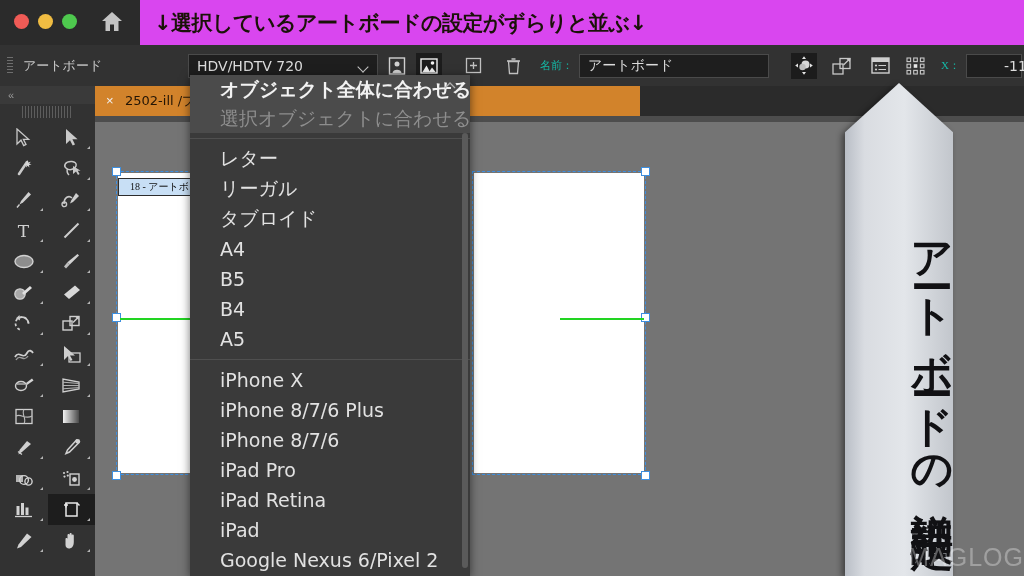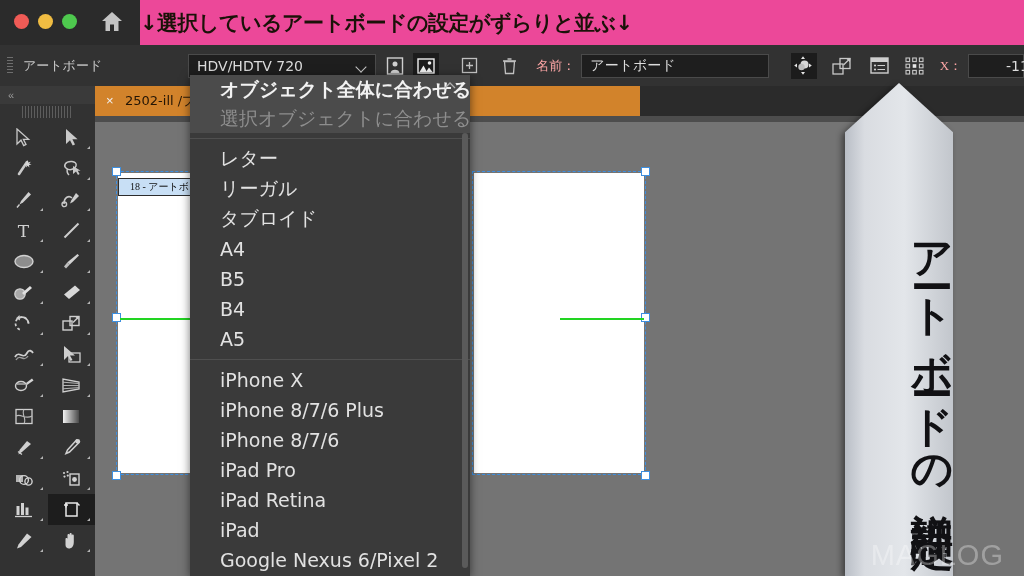--- a/index.html
+++ b/index.html
@@ -24,22 +24,23 @@
   }
   .traffic{ position:absolute; top:14px; width:15px; height:15px; border-radius:50%; }
   .traffic.red{ left:14px; background:#f05b56; }
   .traffic.yellow{ left:38px; background:#f0bc42; }
   .traffic.green{ left:62px; background:#4ec94e; }
   #home-icon{ position:absolute; left:101px; top:11px; width:22px; height:21px; }
 
   
   #banner{
     position:absolute; left:140px; top:0; right:0; height:45px;
-    background:#ec4899;
+    background:#d946ef;
     display:flex; align-items:center;
+    padding-left:14px;
     overflow:hidden;
   }
   #banner-text{
     color:#1a1208;
     font-size:21px;
     font-weight:bold;
     letter-spacing:-0.5px;
     white-space:nowrap;
     font-family:"DejaVu Sans","Liberation Sans",sans-serif;
   }
@@ -90,21 +91,21 @@
   }
 
   .icon-btn{
     width:26px; height:26px; margin-left:6px;
     display:flex; align-items:center; justify-content:center;
     position:relative;
   }
   .icon-btn.active{ background:#1c1c1c; }
 
   .lbl{
-    color:#fca5a5; font-size:13px; margin-left:14px;
+    color:#14b8a6; font-size:11px; margin-left:14px;
     font-family:Liberation Serif, serif;
     white-space:nowrap;
   }
   .txtfield{
     height:24px; background:#1e1e1e; border:1px solid #4a4a4a;
     display:flex; align-items:center; padding:0 8px; margin-left:6px;
     color:#dcdcdc; font-size:14px;
     font-family:"DejaVu Sans","Liberation Sans",sans-serif;
   }
   #name-field{ width:190px; }
@@ -242,23 +243,23 @@
     writing-mode:vertical-rl;
     font-size:42px; font-weight:bold;
     color:#111114;
     letter-spacing:4px;
     line-height:1;
     margin:0 auto;
     height:440px;
     font-family:"DejaVu Sans","Liberation Sans",sans-serif;
   }
   #watermark{
-    position:absolute; right:20px; bottom:4px;
+    position:absolute; right:0; bottom:4px;
     color:rgba(255,255,255,0.32);
-    font-size:29px; letter-spacing:1px;
+    font-size:25px; letter-spacing:1px;
     font-family:"Liberation Sans",sans-serif;
     z-index:60;
   }
 </style>
 </head>
 <body>
 
 <div id="canvas-area">
   <div class="artboard" id="ab-left" style="left:23px;top:43px;"></div>
   <div class="artboard" id="ab-right" style="left:379px;top:43px;"></div>

